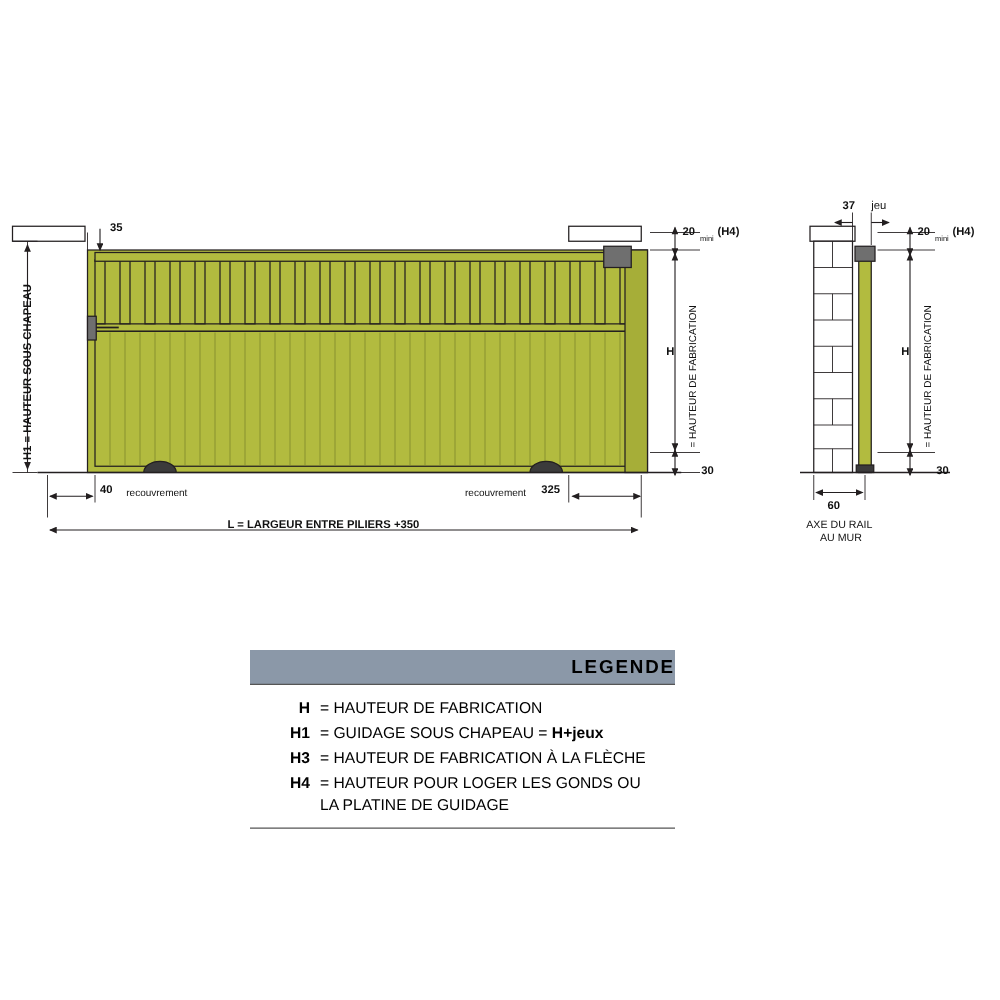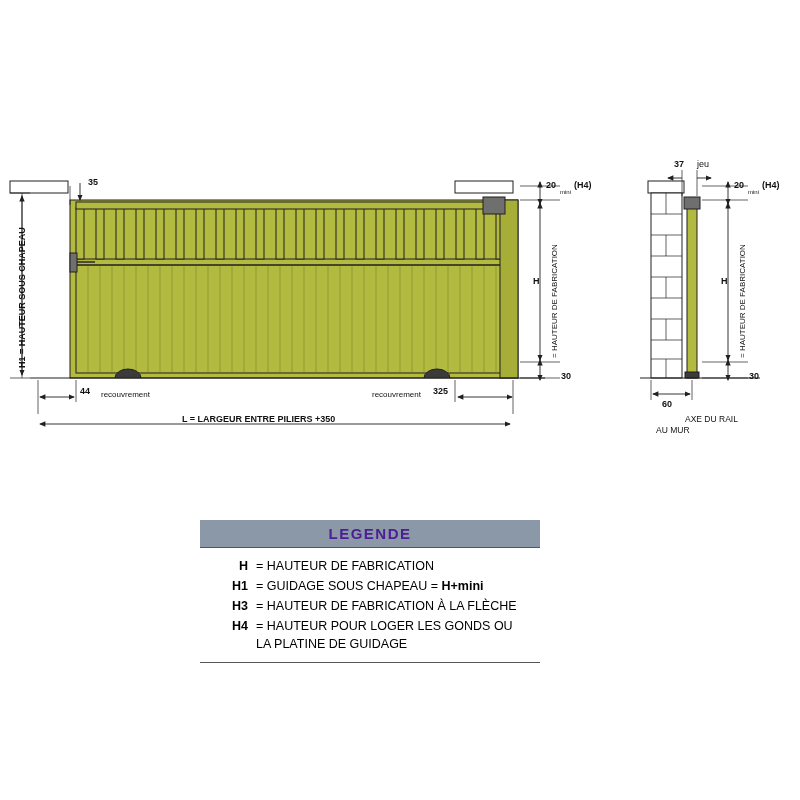--- a/index.html
+++ b/index.html
@@ -25,26 +25,26 @@
     transform-origin:0 0;
     transform:rotate(-90deg);
   }
   .legend{
     position:absolute;
     left:200px;top:520px;
     width:340px;
   }
   .legend-head{
     background:#8b98a8;
-    color:#4c1d95;
+    color:#000000;
     font-size:15px;
     font-weight:bold;
     letter-spacing:1.5px;
     padding:5px 0 5px 0;
-    text-align:center;
+    text-align:right;
     border-bottom:1px solid #555;
   }
   .legend-body{
     border-bottom:1px solid #555;
     padding:8px 0 10px 0;
   }
   .legend-row{
     display:flex;
     align-items:flex-start;
     font-size:12.5px;
@@ -249,57 +249,57 @@
 
 <div class="lbl b" style="left:546px;top:181px;">20</div>
 <div class="lbl" style="left:560px;top:189px;font-size:6px;">mini</div>
 <div class="lbl b" style="left:574px;top:181px;">(H4)</div>
 
 <div class="lbl vert" style="left:551px;top:358px;font-size:8px;">= HAUTEUR DE FABRICATION</div>
 <div class="lbl b" style="left:533px;top:277px;">H</div>
 
 <div class="lbl b" style="left:561px;top:372px;">30</div>
 
-<div class="lbl b" style="left:80px;top:387px;">44</div>
+<div class="lbl b" style="left:80px;top:387px;">40</div>
 <div class="lbl" style="left:101px;top:391px;font-size:8px;">recouvrement</div>
 <div class="lbl" style="left:372px;top:391px;font-size:8px;">recouvrement</div>
 <div class="lbl b" style="left:433px;top:387px;">325</div>
 
 <div class="lbl b" style="left:182px;top:415px;">L = LARGEUR ENTRE PILIERS +350</div>
 
 <div class="lbl b" style="left:674px;top:160px;">37</div>
 <div class="lbl" style="left:697px;top:160px;">jeu</div>
 
 <div class="lbl b" style="left:734px;top:181px;">20</div>
 <div class="lbl" style="left:748px;top:189px;font-size:6px;">mini</div>
 <div class="lbl b" style="left:762px;top:181px;">(H4)</div>
 
 <div class="lbl vert" style="left:739px;top:358px;font-size:8px;">= HAUTEUR DE FABRICATION</div>
 <div class="lbl b" style="left:721px;top:277px;">H</div>
 
 <div class="lbl b" style="left:749px;top:372px;">30</div>
 
 <div class="lbl b" style="left:662px;top:400px;">60</div>
-<div class="lbl" style="left:645px;top:415px;font-size:8.5px;margin-left:40px;">AXE DU RAIL</div>
+<div class="lbl" style="left:645px;top:415px;font-size:8.5px;">AXE DU RAIL</div>
 <div class="lbl" style="left:656px;top:426px;font-size:8.5px;">AU MUR</div>
 
 <div class="legend">
   <div class="legend-head">LEGENDE</div>
   <div class="legend-body">
 
     <div class="legend-row">
       <div class="legend-key">H</div>
       <div class="legend-val">= HAUTEUR DE FABRICATION</div>
     </div>
 
     <div class="legend-row">
       <div class="legend-key">H1</div>
       <div class="legend-val">
         <span>= GUIDAGE SOUS CHAPEAU =</span>
-        <span class="bold">H+mini</span>
+        <span class="bold">H+jeux</span>
       </div>
     </div>
 
     <div class="legend-row">
       <div class="legend-key">H3</div>
       <div class="legend-val">= HAUTEUR DE FABRICATION À LA FLÈCHE</div>
     </div>
 
     <div class="legend-row">
       <div class="legend-key">H4</div>

